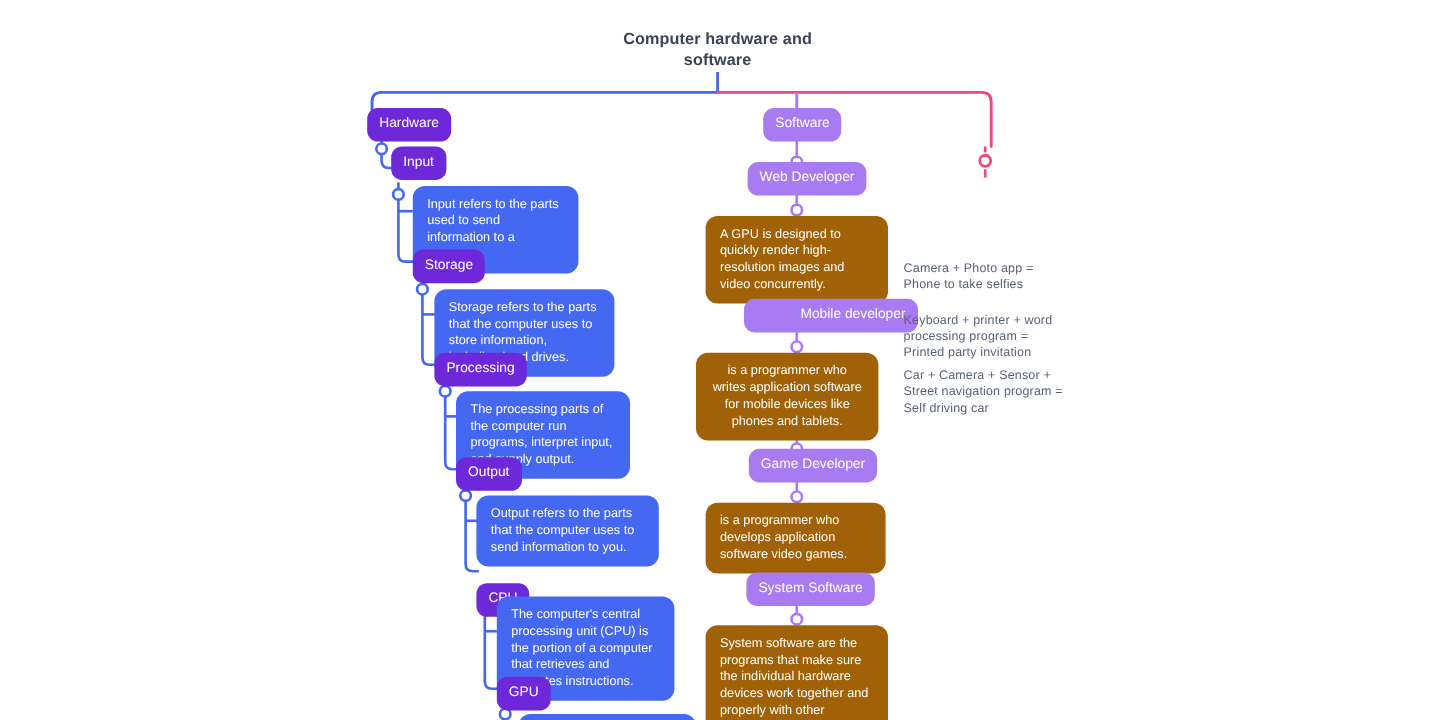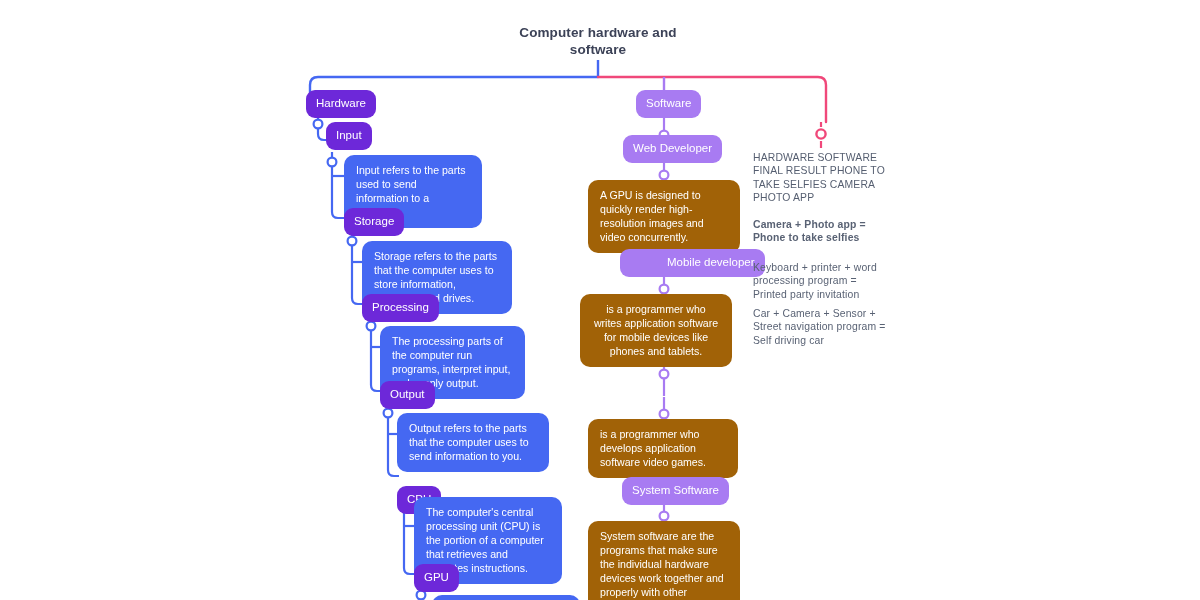--- a/index.html
+++ b/index.html
@@ -163,27 +163,27 @@
   <div class="desc blue" style="left:432px; top:595px; width:148px; height:30px;"></div>
 
   <div class="node purple" style="left:636px; top:90px;">Software</div>
 
   <div class="node purple" style="left:623px; top:135px;">Web Developer</div>
   <div class="desc purple" style="left:588px; top:180px; width:152px;">A GPU is designed to quickly render high-resolution images and video concurrently.</div>
 
   <div class="node purple" style="left:620px; top:249px;padding-left:47px;">Mobile developer</div>
   <div class="desc purple" style="left:580px; top:294px; width:152px;text-align:center;">is a programmer who writes application software for mobile devices like phones and tablets.</div>
 
+  <div class="node purple" style="left:624px; top:374px;">Game Developer</div>
   <div class="desc purple" style="left:588px; top:419px; width:150px;">is a programmer who develops application software video games.</div>
 
   <div class="node purple" style="left:622px; top:477px;">System Software</div>
   <div class="desc purple" style="left:588px; top:521px; width:152px;">System software are the programs that make sure the individual hardware devices work together and properly with other programs.</div>
 
 
-  <div class="plain caps" style="left:753px; top:151px; width:140px;">HARDWARE SOFTWARE FINAL RESULT PHONE TO TAKE SELFIES CAMERA PHOTO APP</div>
 
-  <div class="plain" style="left:753px; top:218px; width:140px;font-weight:bold;">Camera + Photo app = Phone to take selfies</div>
+  <div class="plain" style="left:753px; top:218px; width:140px;">Camera + Photo app = Phone to take selfies</div>
 
   <div class="plain" style="left:753px; top:261px; width:140px;">Keyboard + printer + word processing program = Printed party invitation</div>
 
   <div class="plain" style="left:753px; top:307px; width:140px;">Car + Camera + Sensor + Street navigation program = Self driving car</div>
 
 </div>
 
 </body></html>

